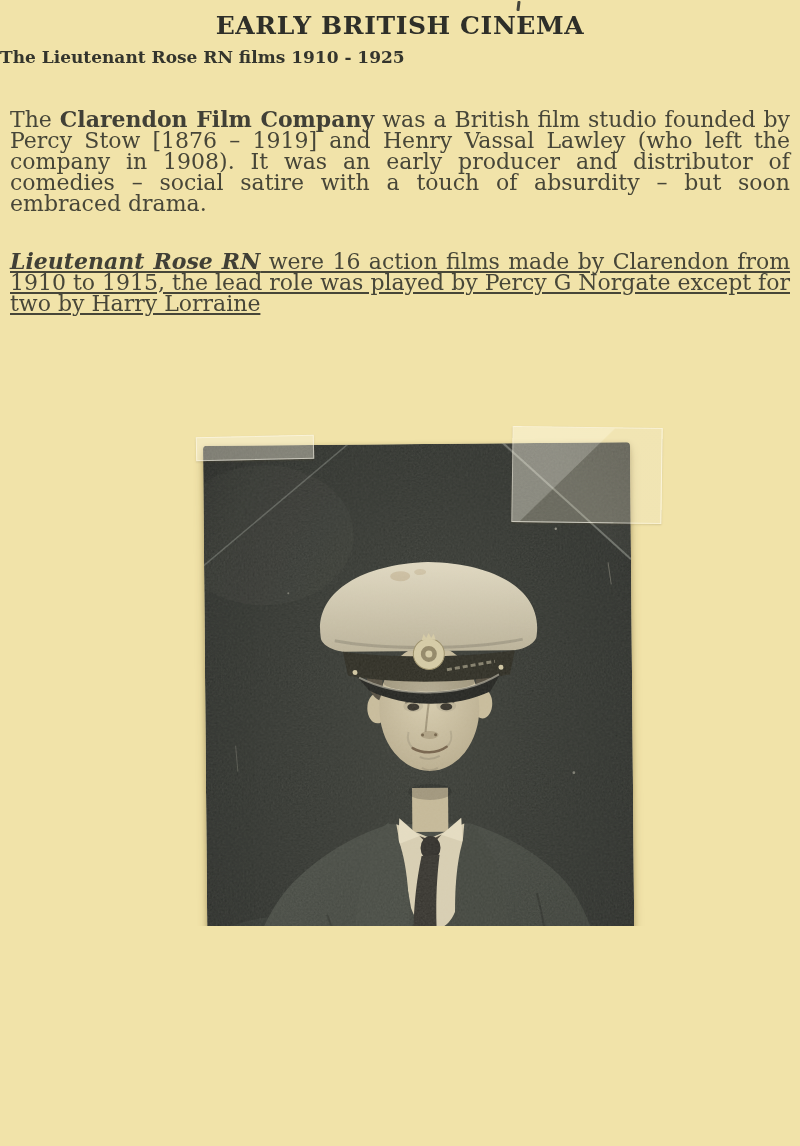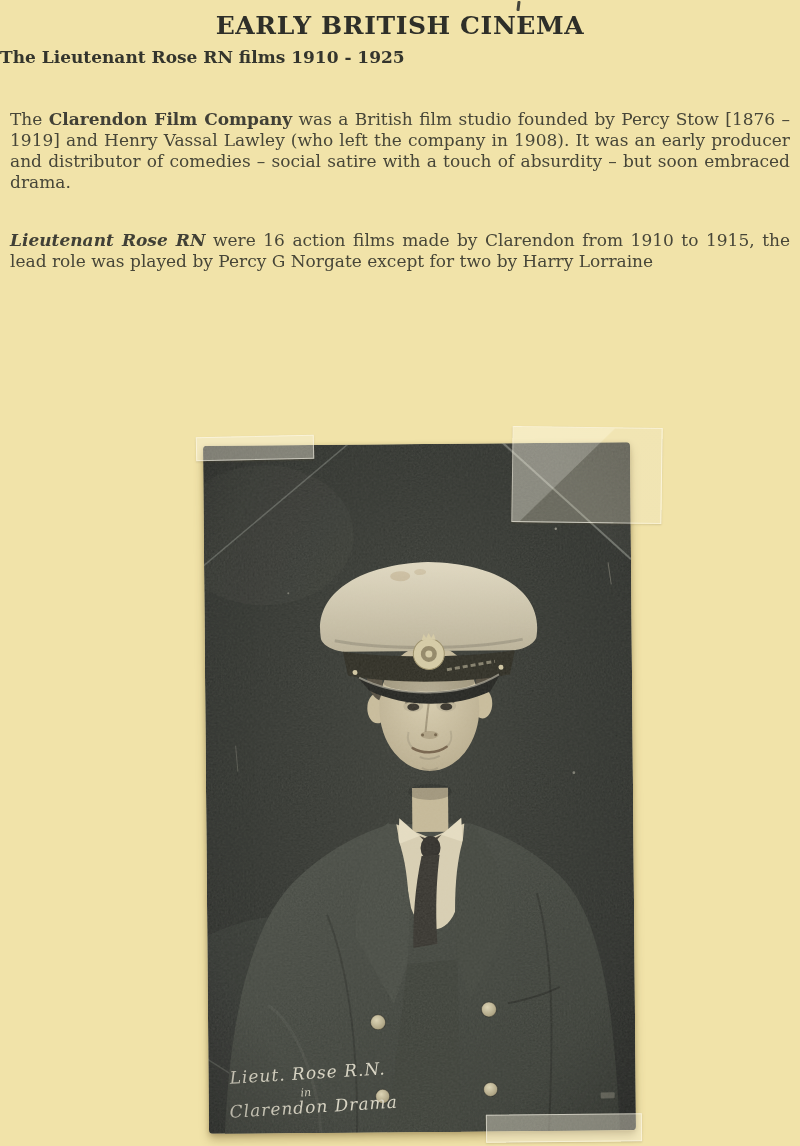--- a/index.html
+++ b/index.html
@@ -1,33 +1,33 @@
 <!DOCTYPE html>
 <html><head>
 <meta charset="utf-8">
 <style>
   html,body { margin:0; padding:0; }
   body { width:800px; height:1146px; overflow:hidden; background:#f1e3a9; }
-  .page { position:relative; width:800px; height:1146px; background:#f1e3a9; overflow:hidden;
+  .page { position:relative; width:800px; height:926px; background:#f1e3a9; overflow:hidden;
           font-family:"DejaVu Serif", serif; }
 
   .top-mark { position:absolute; left:517px; top:1px; width:3px; height:10px;
               background:#45453c; border-radius:1px; transform:rotate(7deg); }
 
   .title { position:absolute; top:11px; left:0; right:0; margin:0; text-align:center;
            font-family:"DejaVu Serif", serif; font-weight:700; font-size:25px;
            letter-spacing:0.6px; color:#2e2f29; }
   .subtitle { position:absolute; top:47px; left:0; right:0; margin:0; text-align:left;
               font-family:"DejaVu Serif", serif; font-weight:700; font-size:17px;
               color:#34352d; }
 
   .article { position:absolute; top:109px; left:10px; width:780px;
-             font-size:17px; line-height:21px; color:#474638; text-align:justify; }
+             font-size:22px; line-height:21px; color:#474638; text-align:justify; }
   .article p { margin:0 0 8px 0; }
-  .article p.p4 { margin-top:37px; }
+  .article p.p4 { margin-top:37px;text-decoration:underline; }
   .article b { font-weight:700; color:#40403511; color:#414036; }
   .article i { font-style:italic; }
   .article b.bi { font-style:italic; font-weight:700; }
 
   .photo { position:absolute; left:206px; top:444px; width:427px; height:688px;
            transform:rotate(-0.5deg); border-radius:4px;
            box-shadow:0 6px 10px rgba(115,95,50,0.38), 0 1px 4px rgba(115,95,50,0.30); }
   .photo svg { display:block; }
 
   .tab { position:absolute; background:rgba(248,243,222,0.40);

